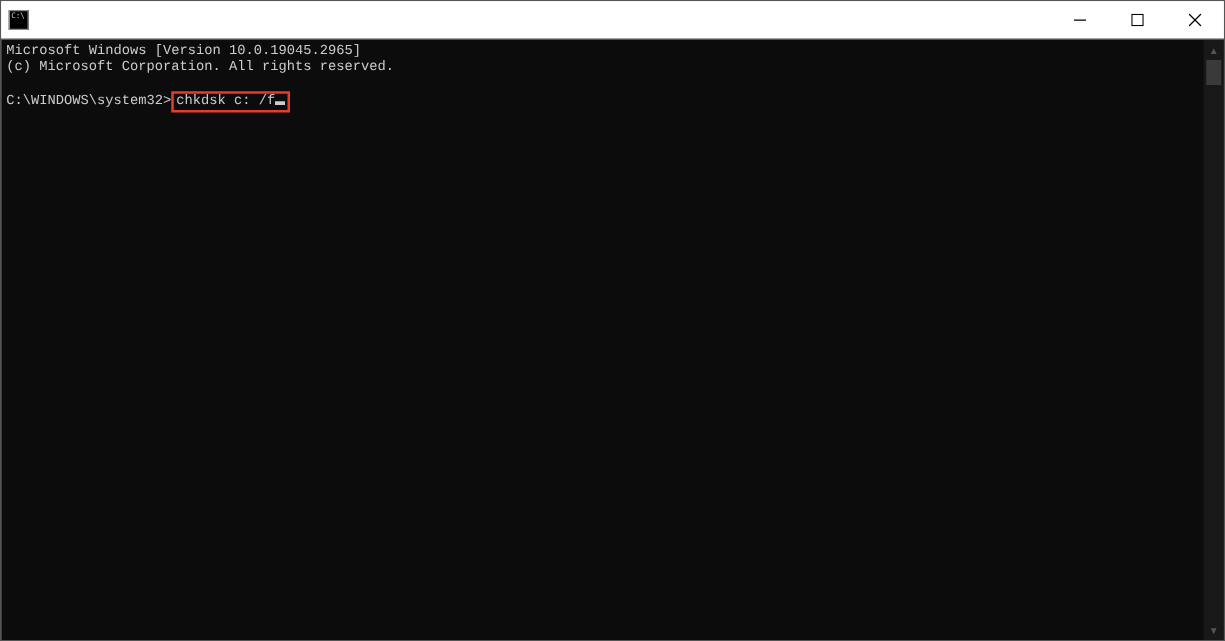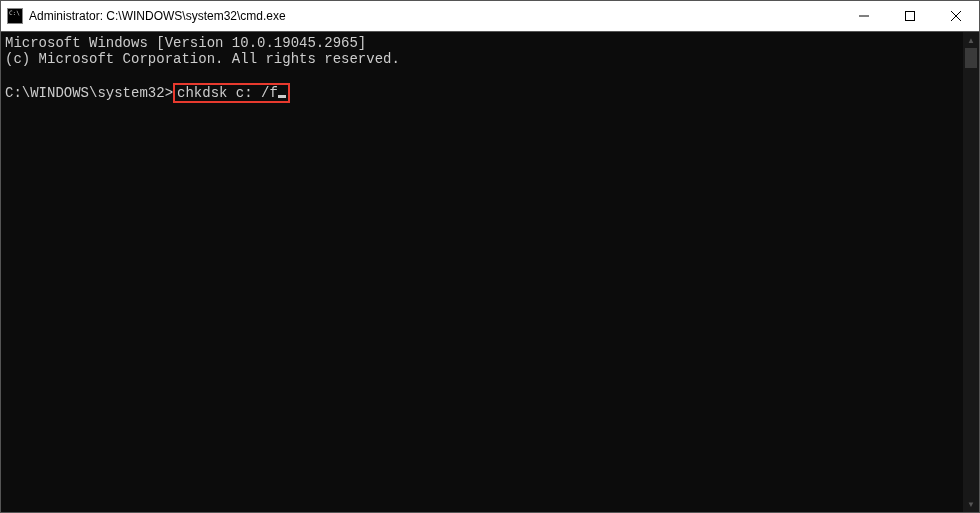--- a/index.html
+++ b/index.html
@@ -84,21 +84,21 @@
       flex: 1;
       background: #0c0c0c;
       position: relative;
       border-top: 1px solid #555;
       display: flex;
     }
     .console-content {
       flex: 1;
       padding: 3px 4px;
       font-family: Consolas, "Courier New", monospace;
-      font-size: 14px;
+      font-size: 11px;
       line-height: 1.15;
       color: #ccc;
       white-space: pre;
       overflow: hidden;
     }
     .scrollbar {
       width: 16px;
       background: #181818;
       position: relative;
     }
@@ -135,21 +135,20 @@
       background: #ccc;
       vertical-align: -1px;
     }
   </style>
 </head>
 <body>
 
 <div class="window">
   <div class="titlebar">
     <span class="app-icon"></span>
-    <span class="title-text">Administrator: C:\WINDOWS\system32\cmd.exe</span>
     <span class="titlebar-spacer"></span>
     <div class="window-controls">
       <div class="window-btn">
         <svg viewBox="0 0 10 10">
             <line x1="0" y1="5" x2="10" y2="5"></line>
           </svg>
       </div>
       <div class="window-btn">
         <svg viewBox="0 0 10 10">
             <rect x="0.5" y="0.5" width="9" height="9"></rect>

